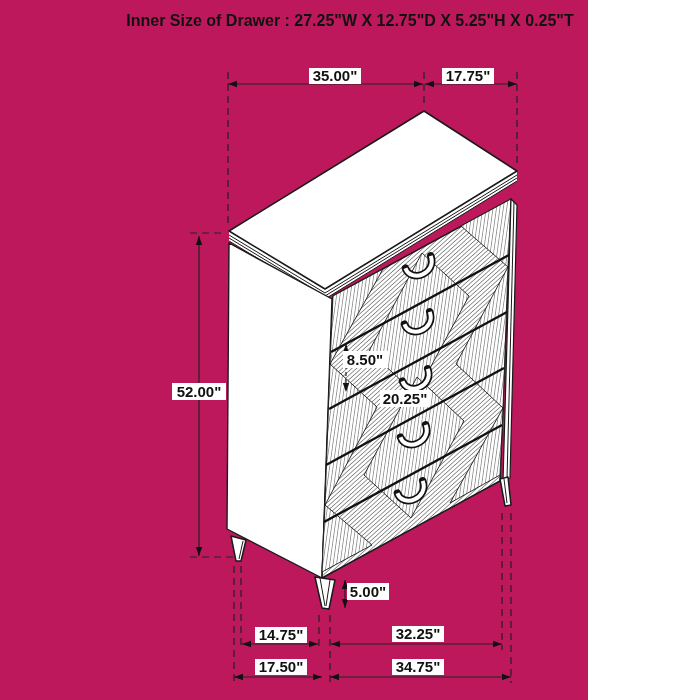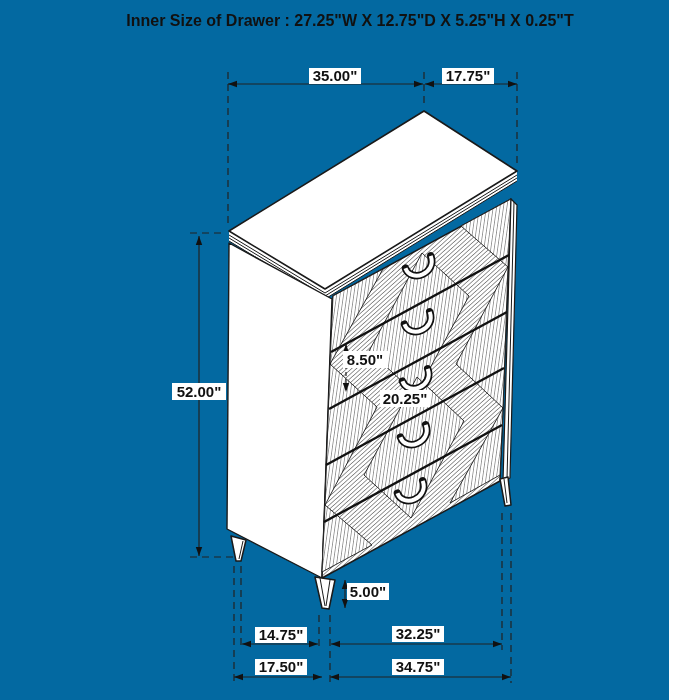--- a/index.html
+++ b/index.html
@@ -1,16 +1,16 @@
 <!DOCTYPE html>
 <html><head>
 <meta charset="utf-8">
 <style>
   html,body{margin:0;padding:0;background:#ffffff;}
-  .stage{width:669px;height:700px;position:relative;background:#0369a1;overflow:hidden;
+  .stage{width:588px;height:700px;position:relative;background:#be185d;overflow:hidden;
          font-family:"Liberation Sans", sans-serif;}
   svg{display:block;}
   text{font-family:"Liberation Sans", sans-serif;font-weight:bold;fill:#111;}
   .dimlabel{font-size:15px;}
   .titlelabel{font-size:16px;}
 </style>
 </head>
 <body>
 
 <div class="stage">

